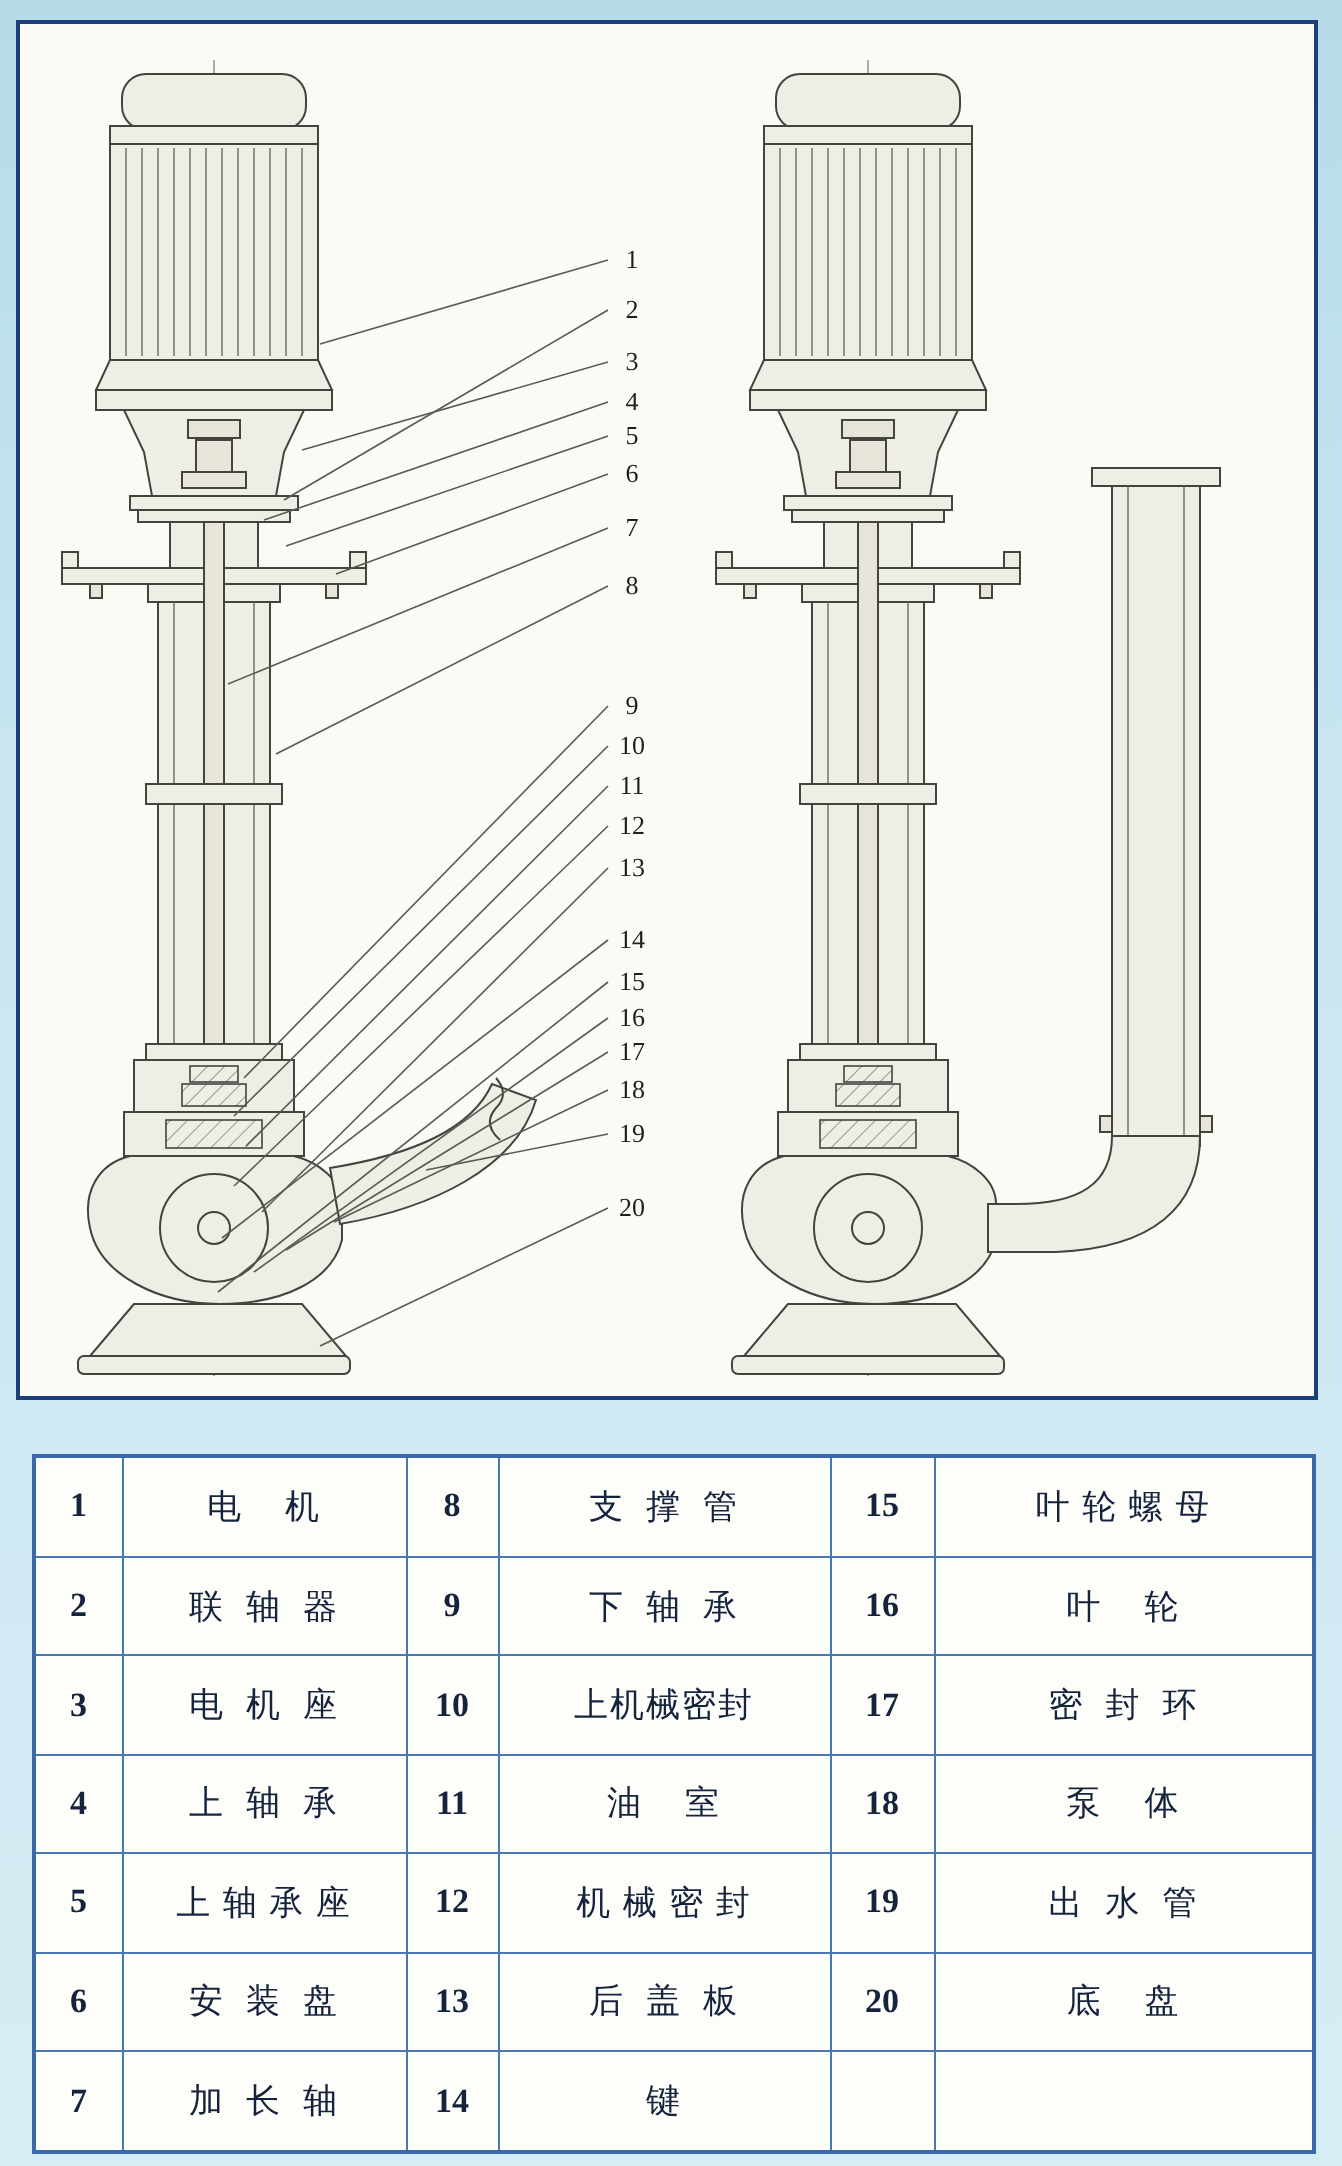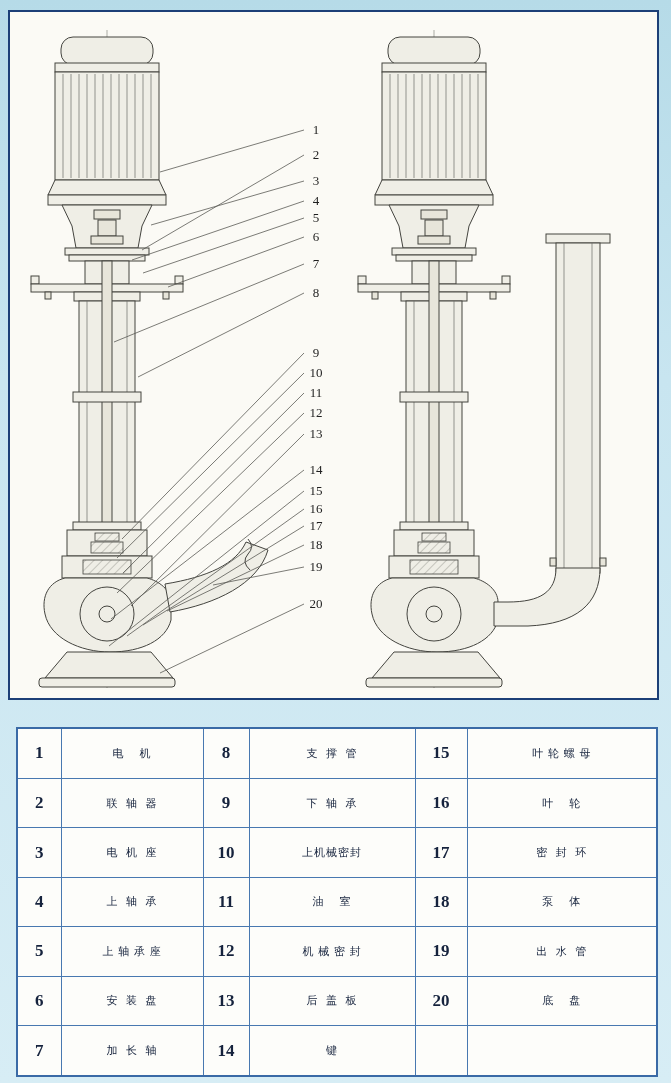--- a/index.html
+++ b/index.html
@@ -17,21 +17,21 @@
   .cl{stroke:#8a8a84;stroke-width:0.7;stroke-dasharray:14 3 3 3;}
   .leader{stroke:#5a5a55;stroke-width:0.8;fill:none;}
   .co{font:13px "Liberation Serif",serif;fill:#1f1f1f;text-anchor:middle;}
   
   .parts-table{position:absolute;left:16px;top:727px;width:640px;height:350px;
                border-collapse:collapse;table-layout:fixed;background:#fdfdfa;
                border:2px solid #3a6aa6;}
   .parts-table td{border:1px solid #4878b0;text-align:center;vertical-align:middle;
                   color:#16233d;white-space:pre;overflow:hidden;}
   .parts-table td.num{font-size:17px;font-weight:bold;font-family:"Liberation Serif",serif;}
-  .parts-table td.label{font-size:11px;letter-spacing:1px;}
+  .parts-table td.label{font-size:17px;letter-spacing:1px;}
 </style>
 </head>
 <body>
 
 <div class="page">
 
   <div class="panel">
     <svg viewBox="0 0 647 686">
       <defs>
         <pattern id="hatch" width="6" height="6" patternUnits="userSpaceOnUse" patternTransform="rotate(45)">

